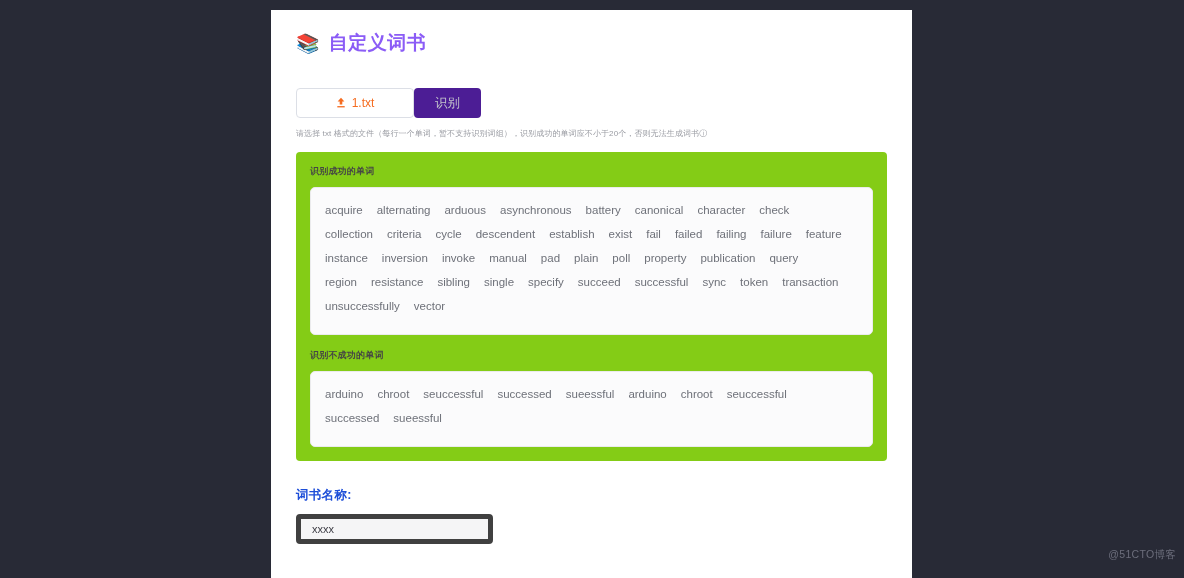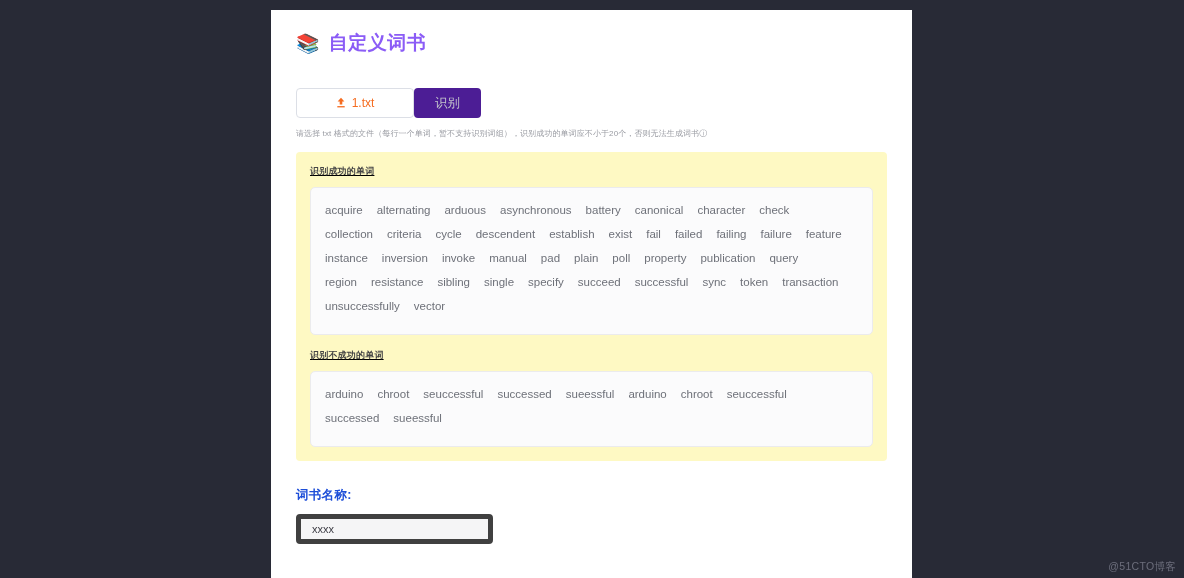--- a/index.html
+++ b/index.html
@@ -108,26 +108,25 @@
     letter-spacing: 0.1px;
     margin-bottom: 13px;
     white-space: nowrap;
   }
   .upload-hint .info-mark {
     display: inline-block;
   }
 
   
   .results-panel {
-    background: #fef9c3;
+    background: #84cc16;
     border-radius: 4px;
     padding: 13px 14px 14px 14px;
     box-sizing: border-box;
     margin-bottom: 26px;
-    text-decoration: underline;
   }
 
   .result-group-title {
     font-size: 9px;
     font-weight: bold;
     color: #454545;
     margin-bottom: 9px;
     letter-spacing: 0.2px;
   }
   .result-group-title.second {
@@ -181,21 +180,21 @@
     padding: 0 11px;
     box-sizing: border-box;
     outline: none;
     margin-bottom: 23px;
   }
 
   
   #watermark {
     position: absolute;
     right: 8px;
-    bottom: 4px;
+    bottom: 16px;
     font-size: 10.5px;
     color: #6c6e7c;
     letter-spacing: 0.3px;
     user-select: none;
   }
 </style>
 </head>
 <body>
 
 <div id="page-card">

